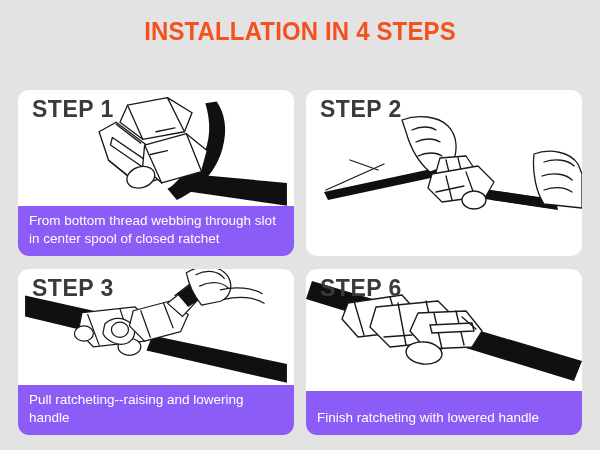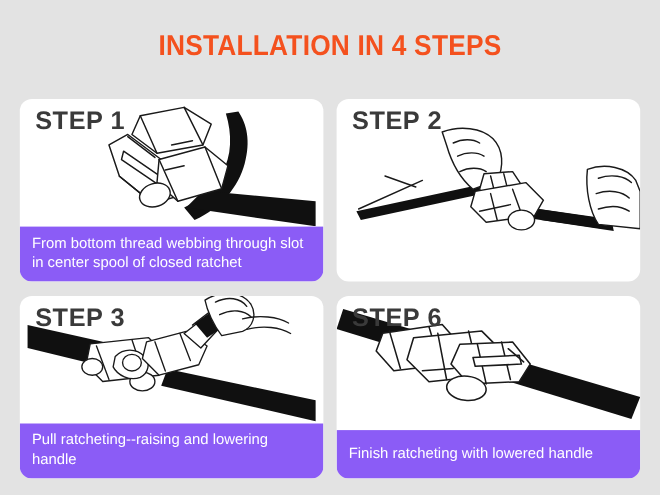--- a/index.html
+++ b/index.html
@@ -15,21 +15,21 @@
   }
   .page {
     position: relative;
     width: 600px;
     height: 450px;
     box-sizing: border-box;
     background: #e3e3e3;
   }
   .header {
     text-align: center;
-    padding-top: 28px;
+    padding-top: 18px;
   }
   .main-title {
     color: #f4511e;
     font-size: 26px;
     font-weight: bold;
     letter-spacing: 0.2px;
     transform: scaleX(0.92);
     transform-origin: center;
     line-height: 1.05;
     margin: 0;
@@ -92,21 +92,21 @@
     font-size: 13.5px;
     line-height: 1.38;
     padding: 6px 10px 7px 11px;
     box-sizing: border-box;
     min-height: 44px;
     display: flex;
     align-items: flex-start;
     z-index: 4;
   }
   .caption.single {
-    align-items: center;
+    align-items: flex-end;
   }
   .caption span {
     display: block;
   }
 </style>
 </head>
 <body>
 
 <div class="page">
 

